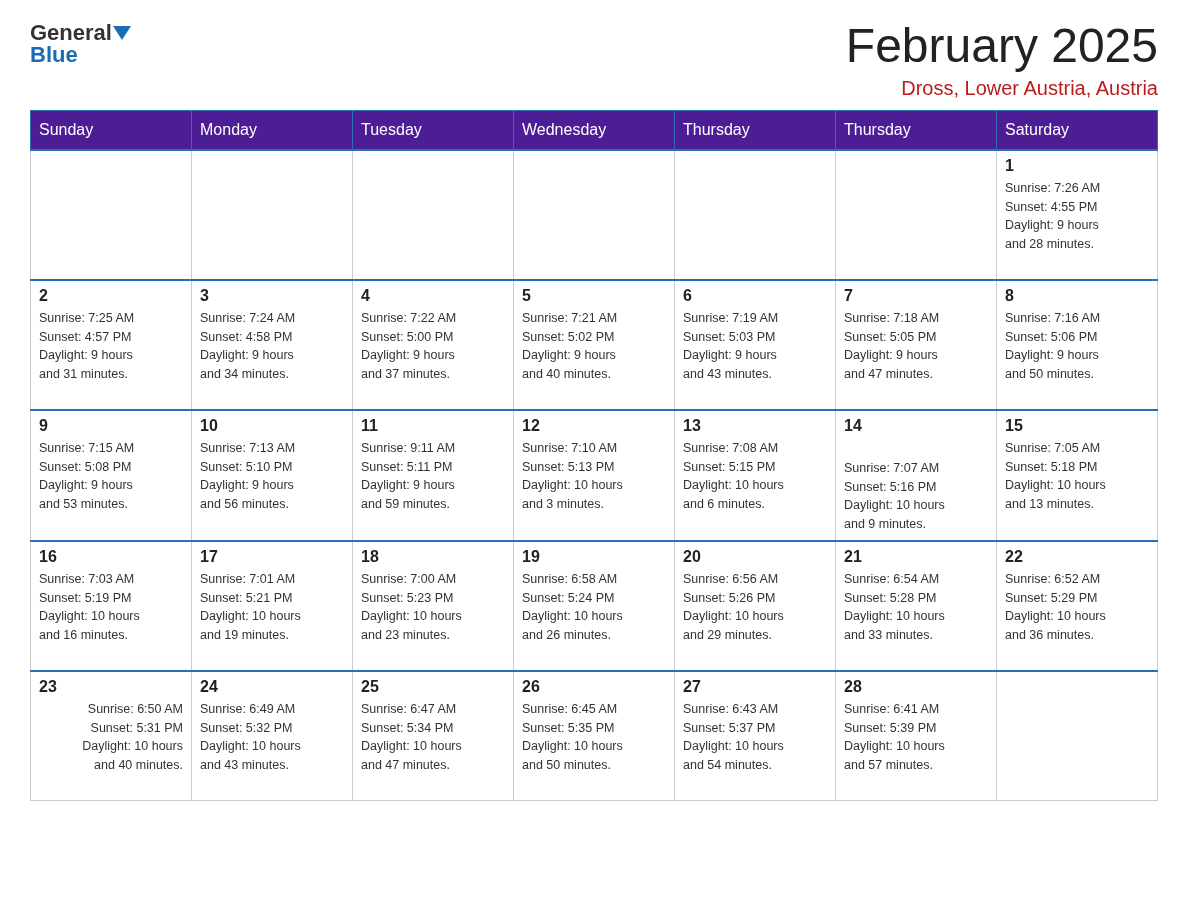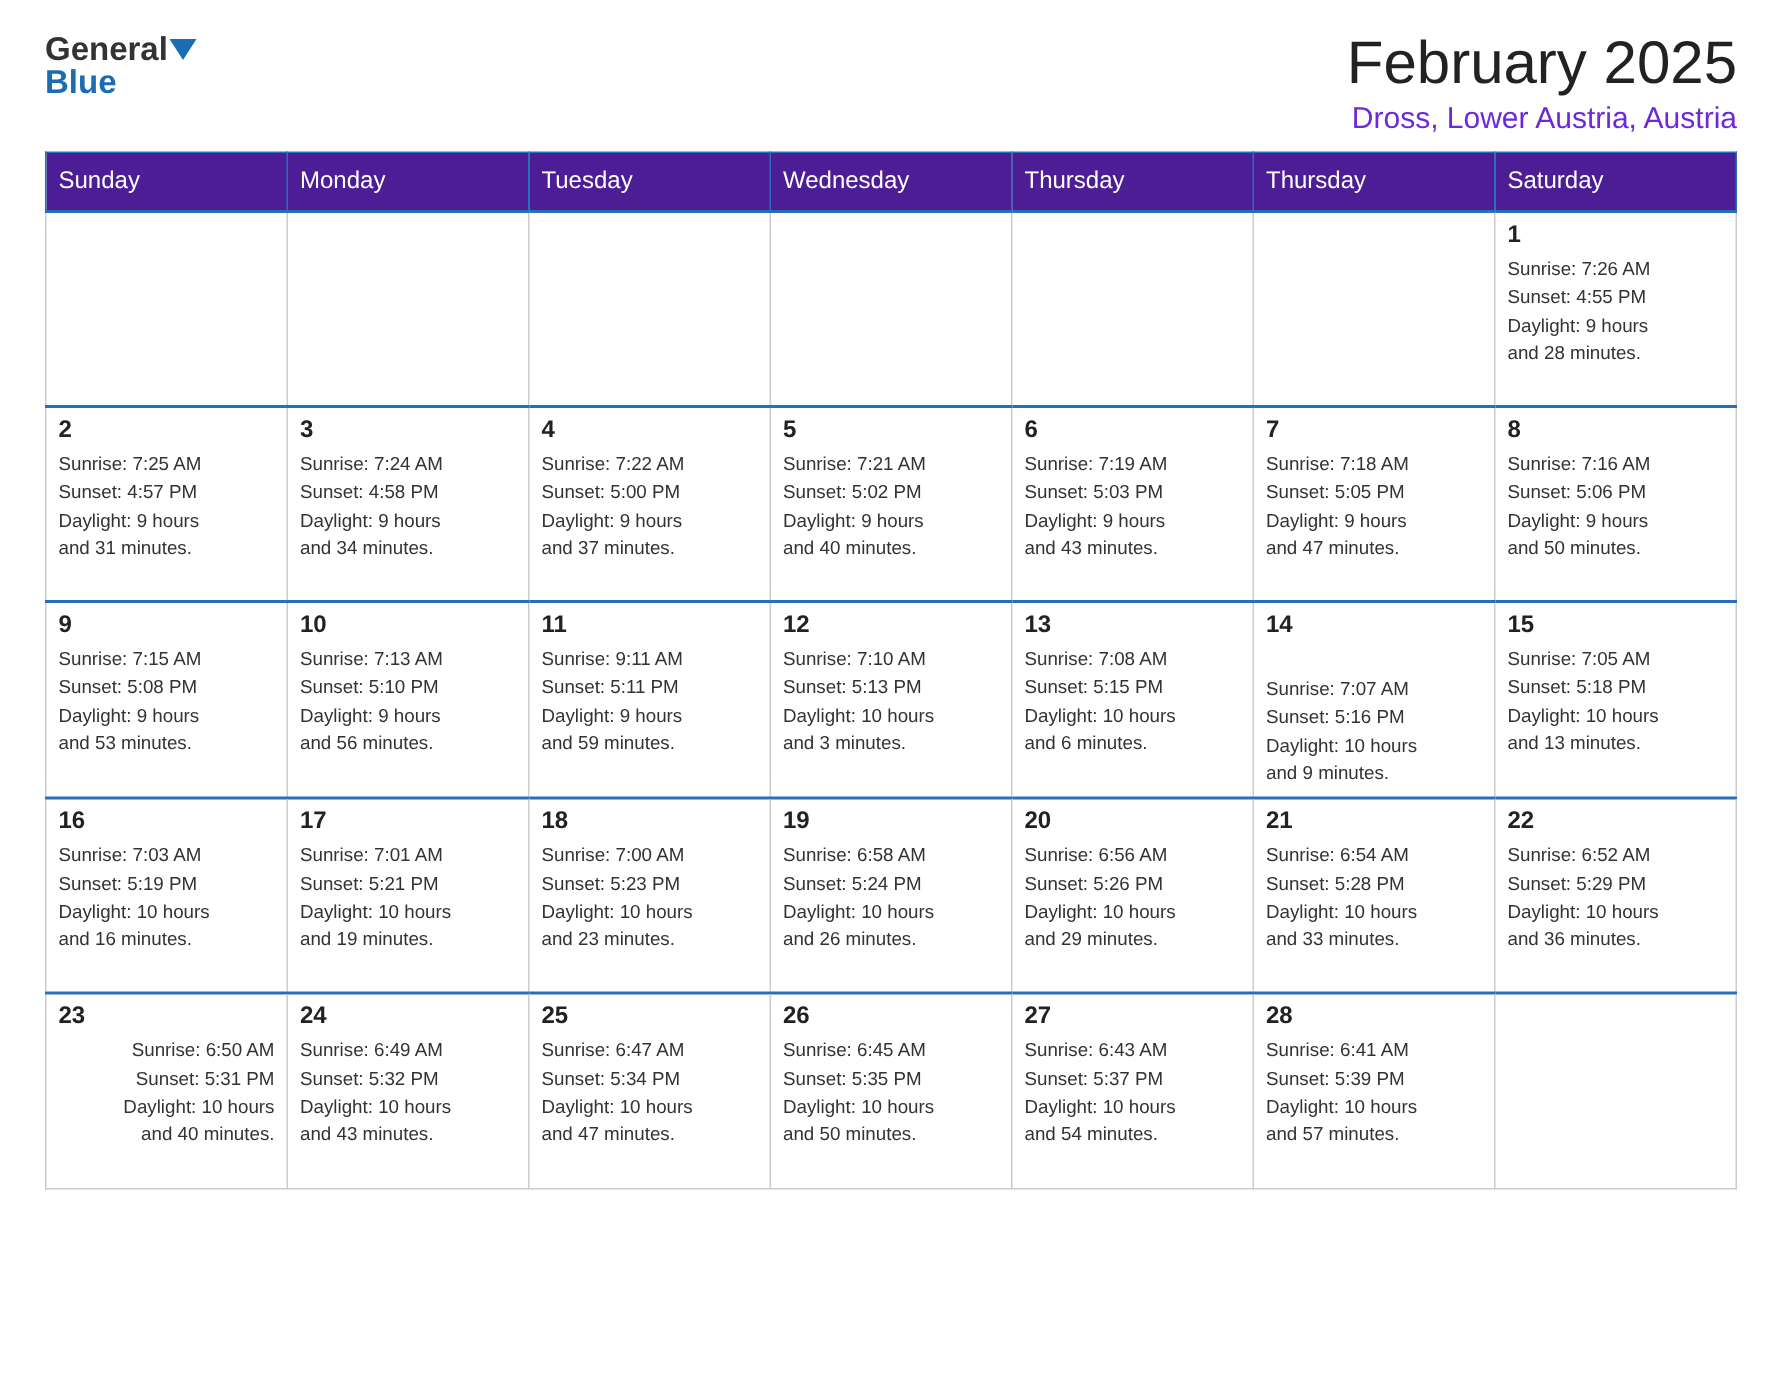--- a/index.html
+++ b/index.html
@@ -37,28 +37,28 @@
     .logo-line2 {
       font-size: 22px;
       font-weight: bold;
       color: #1a6cb5;
       margin-top: -4px;
     }
     .title-block {
       text-align: right;
     }
     .month-title {
-      font-size: 40px;
+      font-size: 48px;
       font-weight: normal;
       color: #222;
       line-height: 1.1;
     }
     .location-title {
       font-size: 20px;
-      color: #6d28d9;
+      color: #b91c1c;
       margin-top: 4px;
     }
     .calendar {
       width: 100%;
       border-collapse: collapse;
       margin-top: 10px;
     }
     .calendar th {
       background-color: #4c1d95;
       color: #fff;

